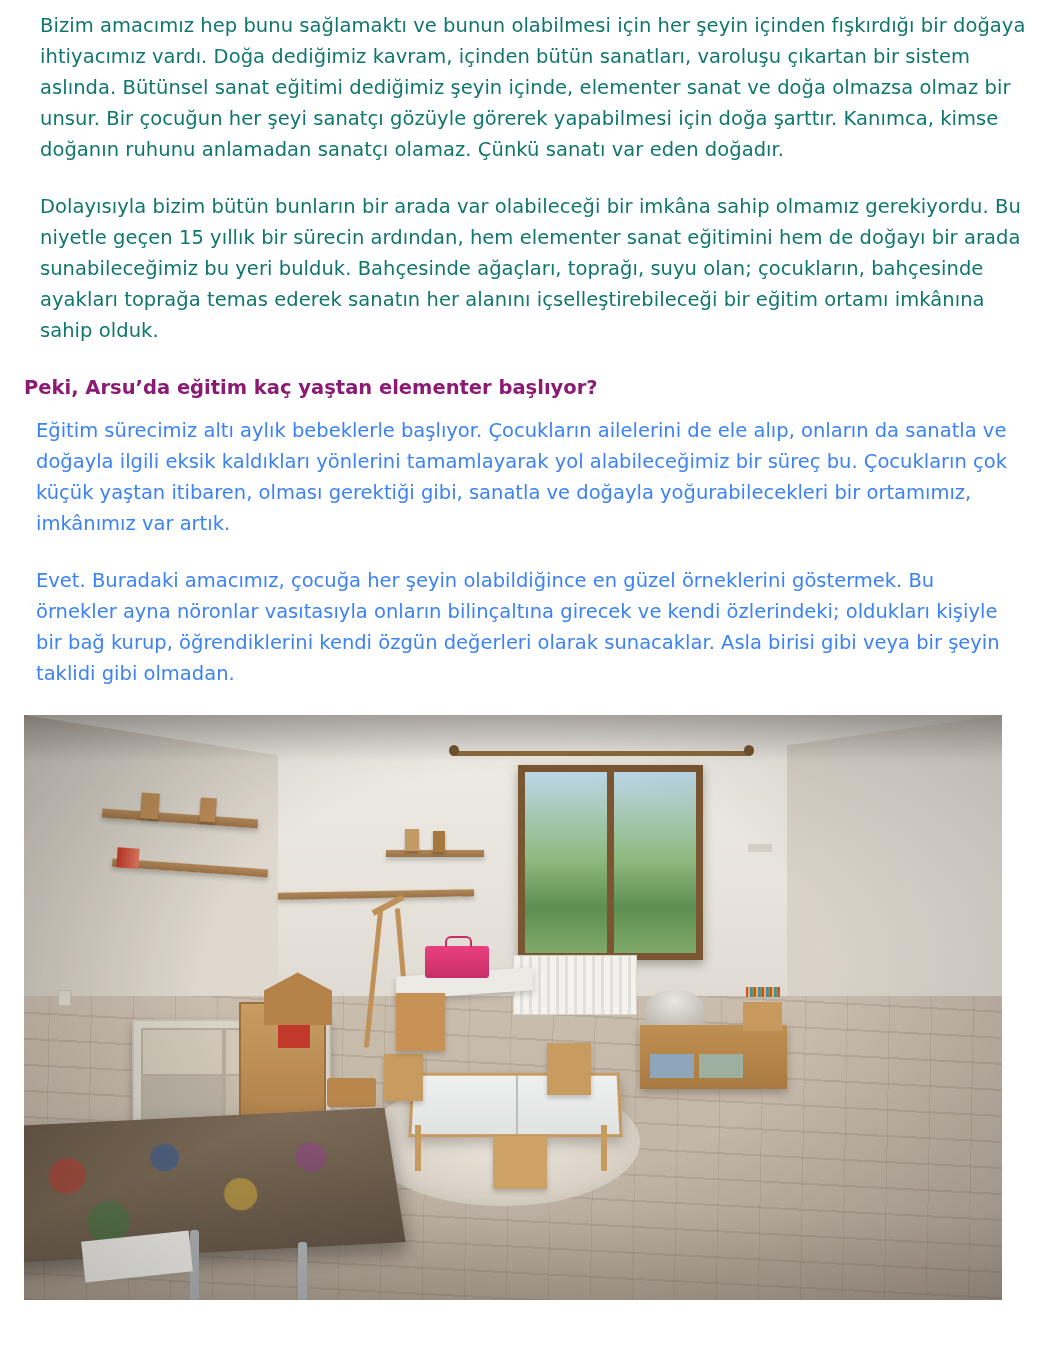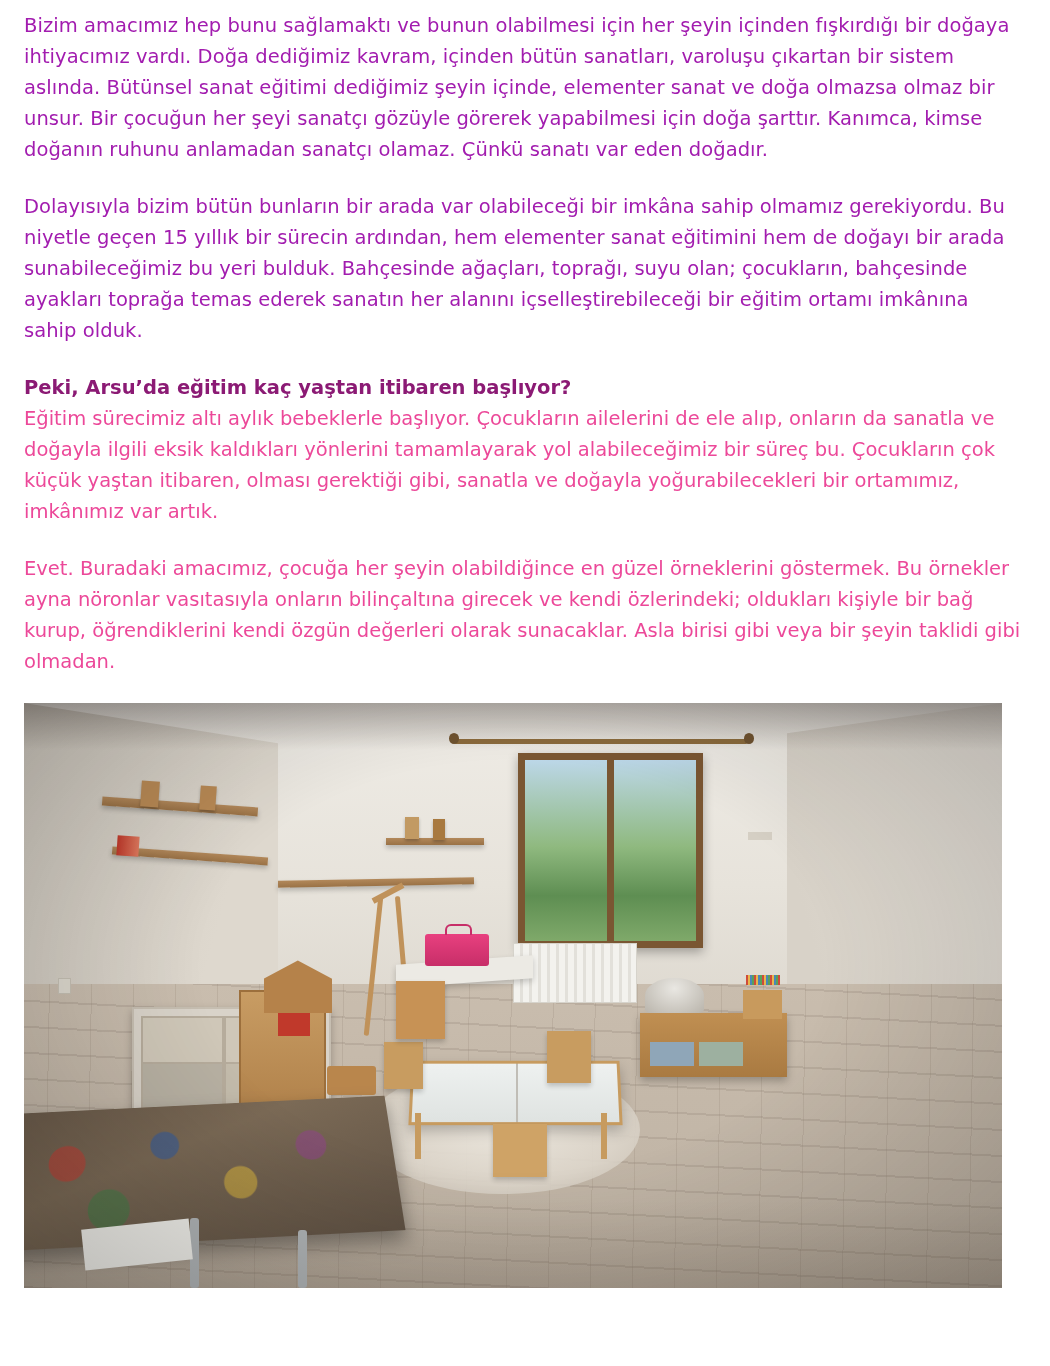--- a/index.html
+++ b/index.html
@@ -17,39 +17,39 @@
   .page {
     position: relative;
     width: 1050px;
     height: 1366px;
     box-sizing: border-box;
     padding: 10px 24px 0 24px;
   }
   p.body-text {
     font-size: 19.5px;
     line-height: 31px;
-    margin: 0 0 26px 0;
-    color: #a21caf;
+    margin: 0 0 26px 16px;
+    color: #0f766e;
     letter-spacing: 0.05px;
   }
   .qa-block {
     margin-bottom: 26px;
   }
   .question {
     font-size: 19.5px;
     line-height: 31px;
     font-weight: bold;
     color: #8b1a74;
     margin: 0 0 0 0;
   }
   .answer {
     font-size: 19.5px;
     line-height: 31px;
-    margin: 0;
-    color: #ec4899;
+    margin: 12px;
+    color: #3b82f6;
   }
 
   
   .photo-wrap {
     margin-top: 26px;
     width: 978px;
     height: 585px;
     position: relative;
     overflow: hidden;
     background: #cfc9c2;
@@ -283,21 +283,21 @@
 </head>
 <body>
 
 <div class="page">
 
   <p class="body-text">Bizim amacımız hep bunu sağlamaktı ve bunun olabilmesi için her şeyin içinden fışkırdığı bir doğaya ihtiyacımız vardı. Doğa dediğimiz kavram, içinden bütün sanatları, varoluşu çıkartan bir sistem aslında. Bütünsel sanat eğitimi dediğimiz şeyin içinde, elementer sanat ve doğa olmazsa olmaz bir unsur. Bir çocuğun her şeyi sanatçı gözüyle görerek yapabilmesi için doğa şarttır. Kanımca, kimse doğanın ruhunu anlamadan sanatçı olamaz. Çünkü sanatı var eden doğadır.</p>
 
   <p class="body-text">Dolayısıyla bizim bütün bunların bir arada var olabileceği bir imkâna sahip olmamız gerekiyordu. Bu niyetle geçen 15 yıllık bir sürecin ardından, hem elementer sanat eğitimini hem de doğayı bir arada sunabileceğimiz bu yeri bulduk. Bahçesinde ağaçları, toprağı, suyu olan; çocukların, bahçesinde ayakları toprağa temas ederek sanatın her alanını içselleştirebileceği bir eğitim ortamı imkânına sahip olduk.</p>
 
   <div class="qa-block">
-    <p class="question">Peki, Arsu’da eğitim kaç yaştan itibaren başlıyor?</p>
+    <p class="question">Peki, Arsu’da eğitim kaç yaştan elementer başlıyor?</p>
     <p class="answer">Eğitim sürecimiz altı aylık bebeklerle başlıyor. Çocukların ailelerini de ele alıp, onların da sanatla ve doğayla ilgili eksik kaldıkları yönlerini tamamlayarak yol alabileceğimiz bir süreç bu. Çocukların çok küçük yaştan itibaren, olması gerektiği gibi, sanatla ve doğayla yoğurabilecekleri bir ortamımız, imkânımız var artık.</p>
   </div>
 
   <div class="qa-block">
     <p class="answer">Evet. Buradaki amacımız, çocuğa her şeyin olabildiğince en güzel örneklerini göstermek. Bu örnekler ayna nöronlar vasıtasıyla onların bilinçaltına girecek ve kendi özlerindeki; oldukları kişiyle bir bağ kurup, öğrendiklerini kendi özgün değerleri olarak sunacaklar. Asla birisi gibi veya bir şeyin taklidi gibi olmadan.</p>
   </div>
 
   <div class="photo-wrap">
     <div class="photo">
       <div class="wall-back"></div>

